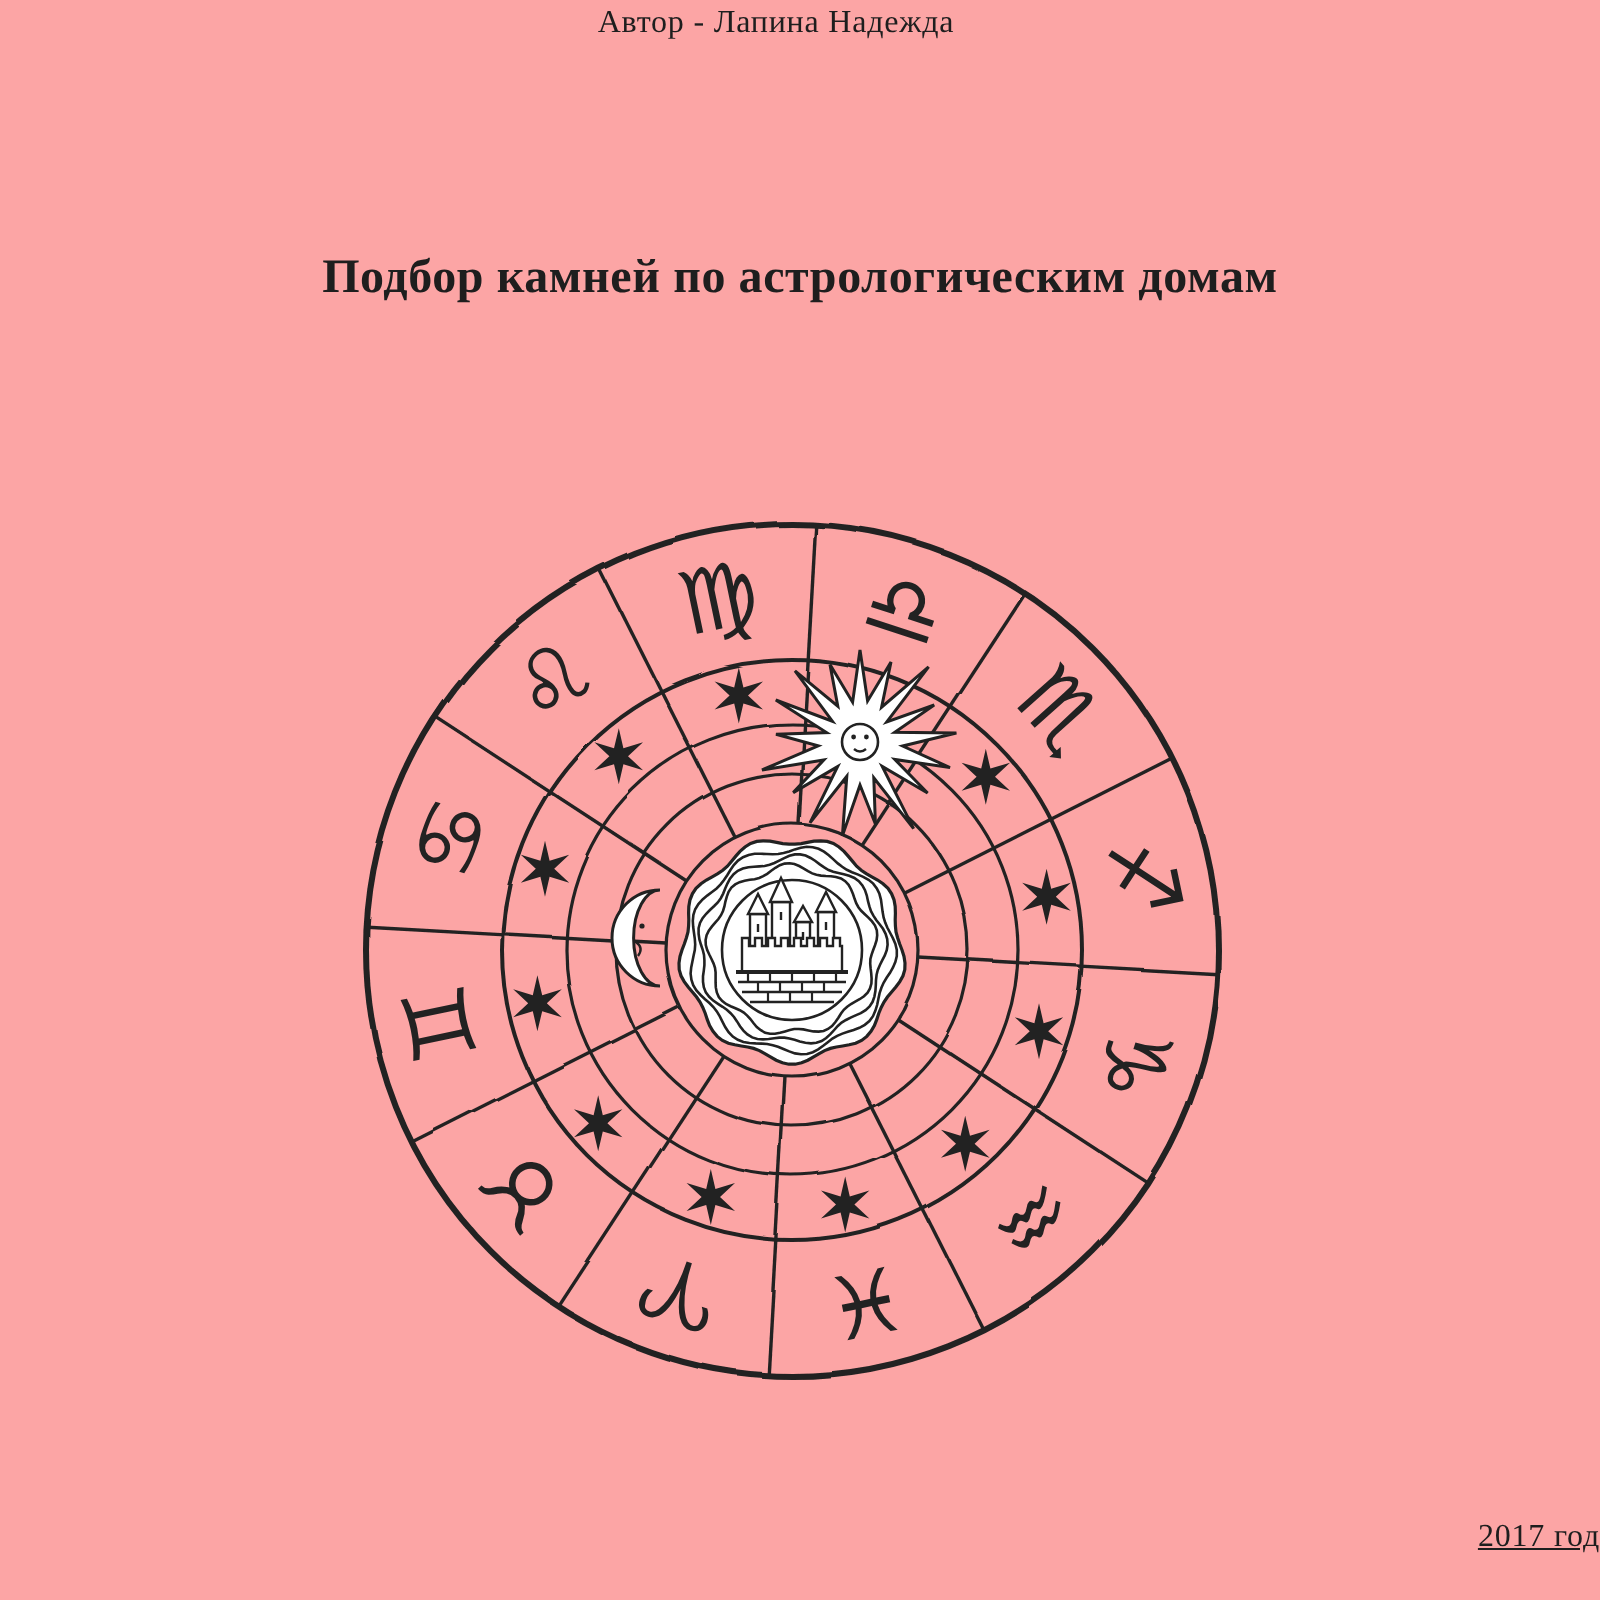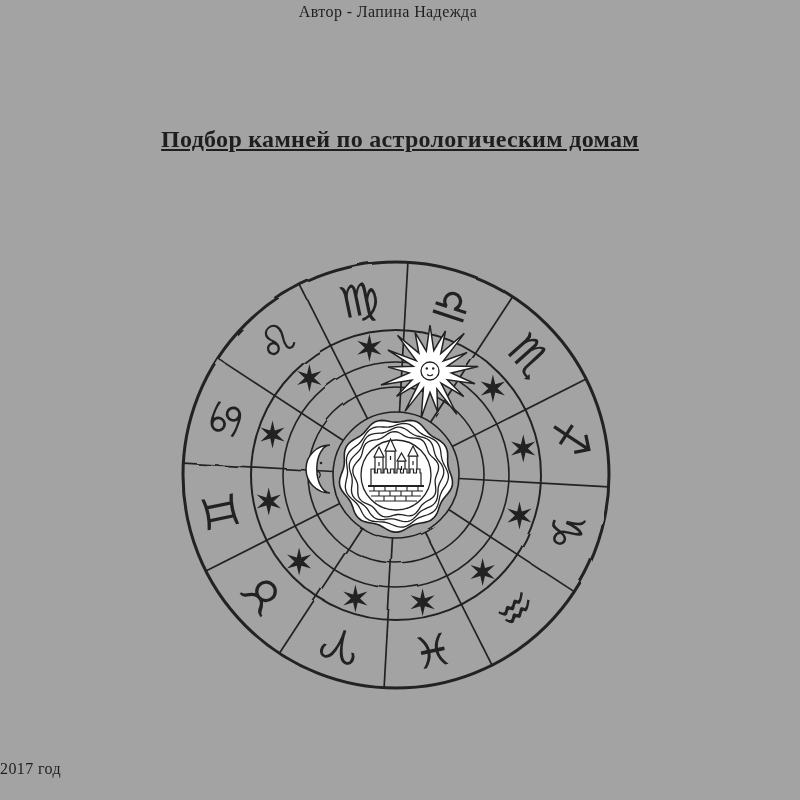--- a/index.html
+++ b/index.html
@@ -1,32 +1,32 @@
 <!DOCTYPE html>
 <html><head>
 <meta charset="utf-8">
 <style>
   html,body{margin:0;padding:0;background:#ffffff;}
   .page{
-    position:relative;width:800px;height:800px;background:#a3a3a3;
+    position:relative;width:800px;height:800px;background:#fca5a5;
     font-family:"Liberation Serif", serif;color:#1e1e1e;overflow:hidden;
   }
   .author-line{
     position:absolute;top:3px;left:0;width:100%;text-align:center;
     font-size:16px;letter-spacing:.4px;transform:translateX(-12px);
   }
   .page-title{
     position:absolute;top:123px;left:0;width:100%;margin:0;
     text-align:center;font-size:24px;font-weight:bold;line-height:32px;
     letter-spacing:.3px;
   }
-  .page-title span{display:block;text-decoration:underline;}
+  .page-title span{display:block;}
   .footer-year{
-    position:absolute;top:760px;left:0;width:100%;text-align:left;
-    font-size:16px;letter-spacing:.4px;
+    position:absolute;top:760px;left:0;width:100%;text-align:right;
+    font-size:16px;letter-spacing:.4px;text-decoration:underline;
   }
   svg.wheel{position:absolute;top:0;left:0;}
 </style>
 </head>
 <body>
 
 <div class="page">
 
   <div class="author-line">Автор - Лапина Надежда</div>
 

